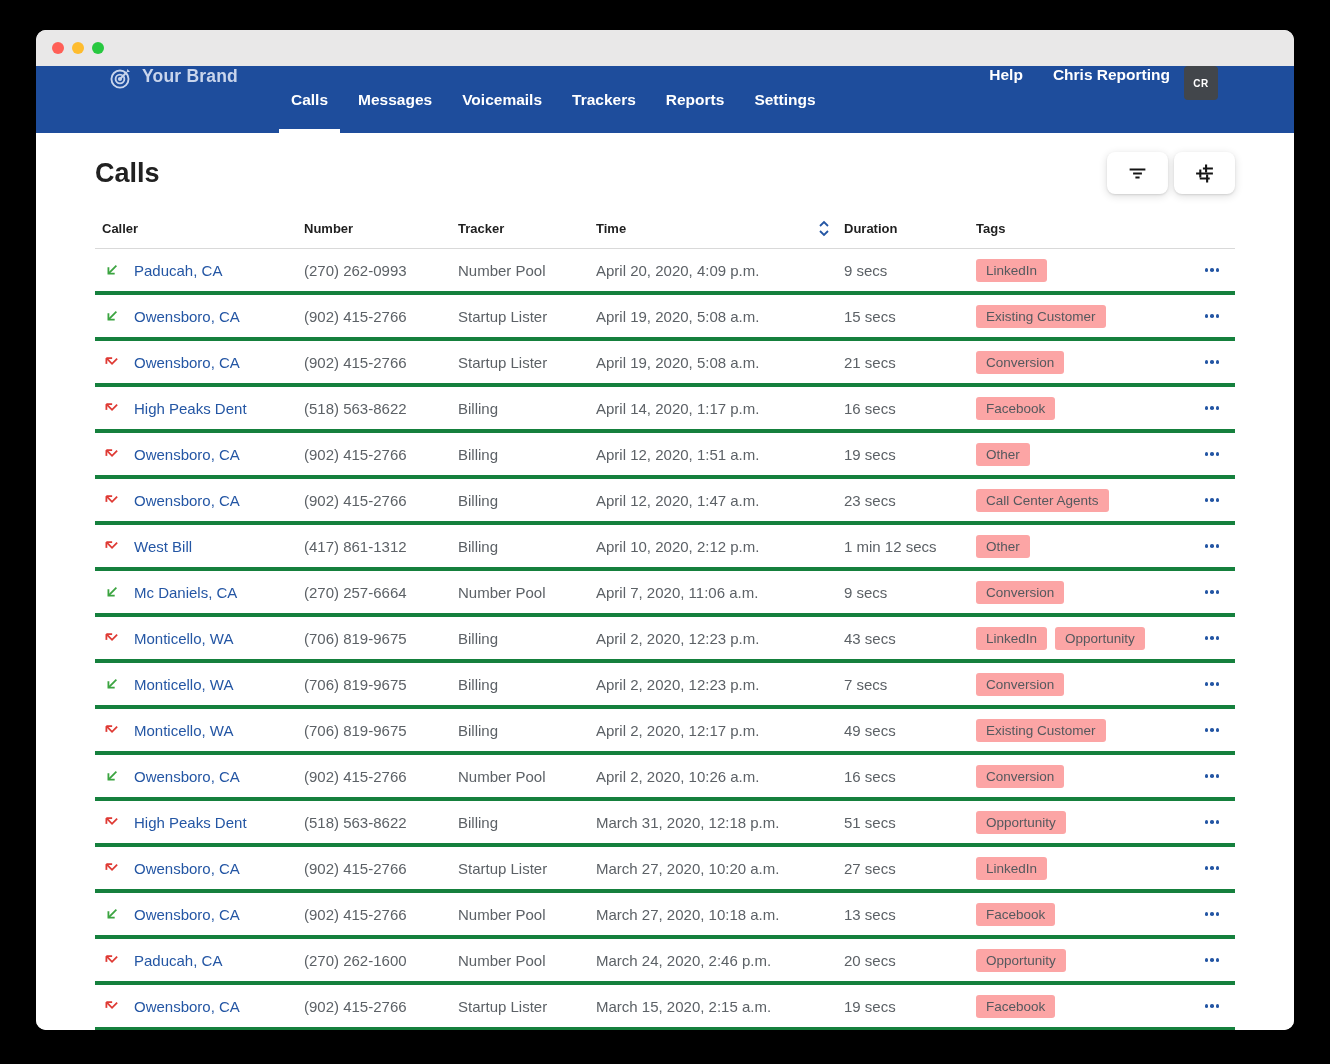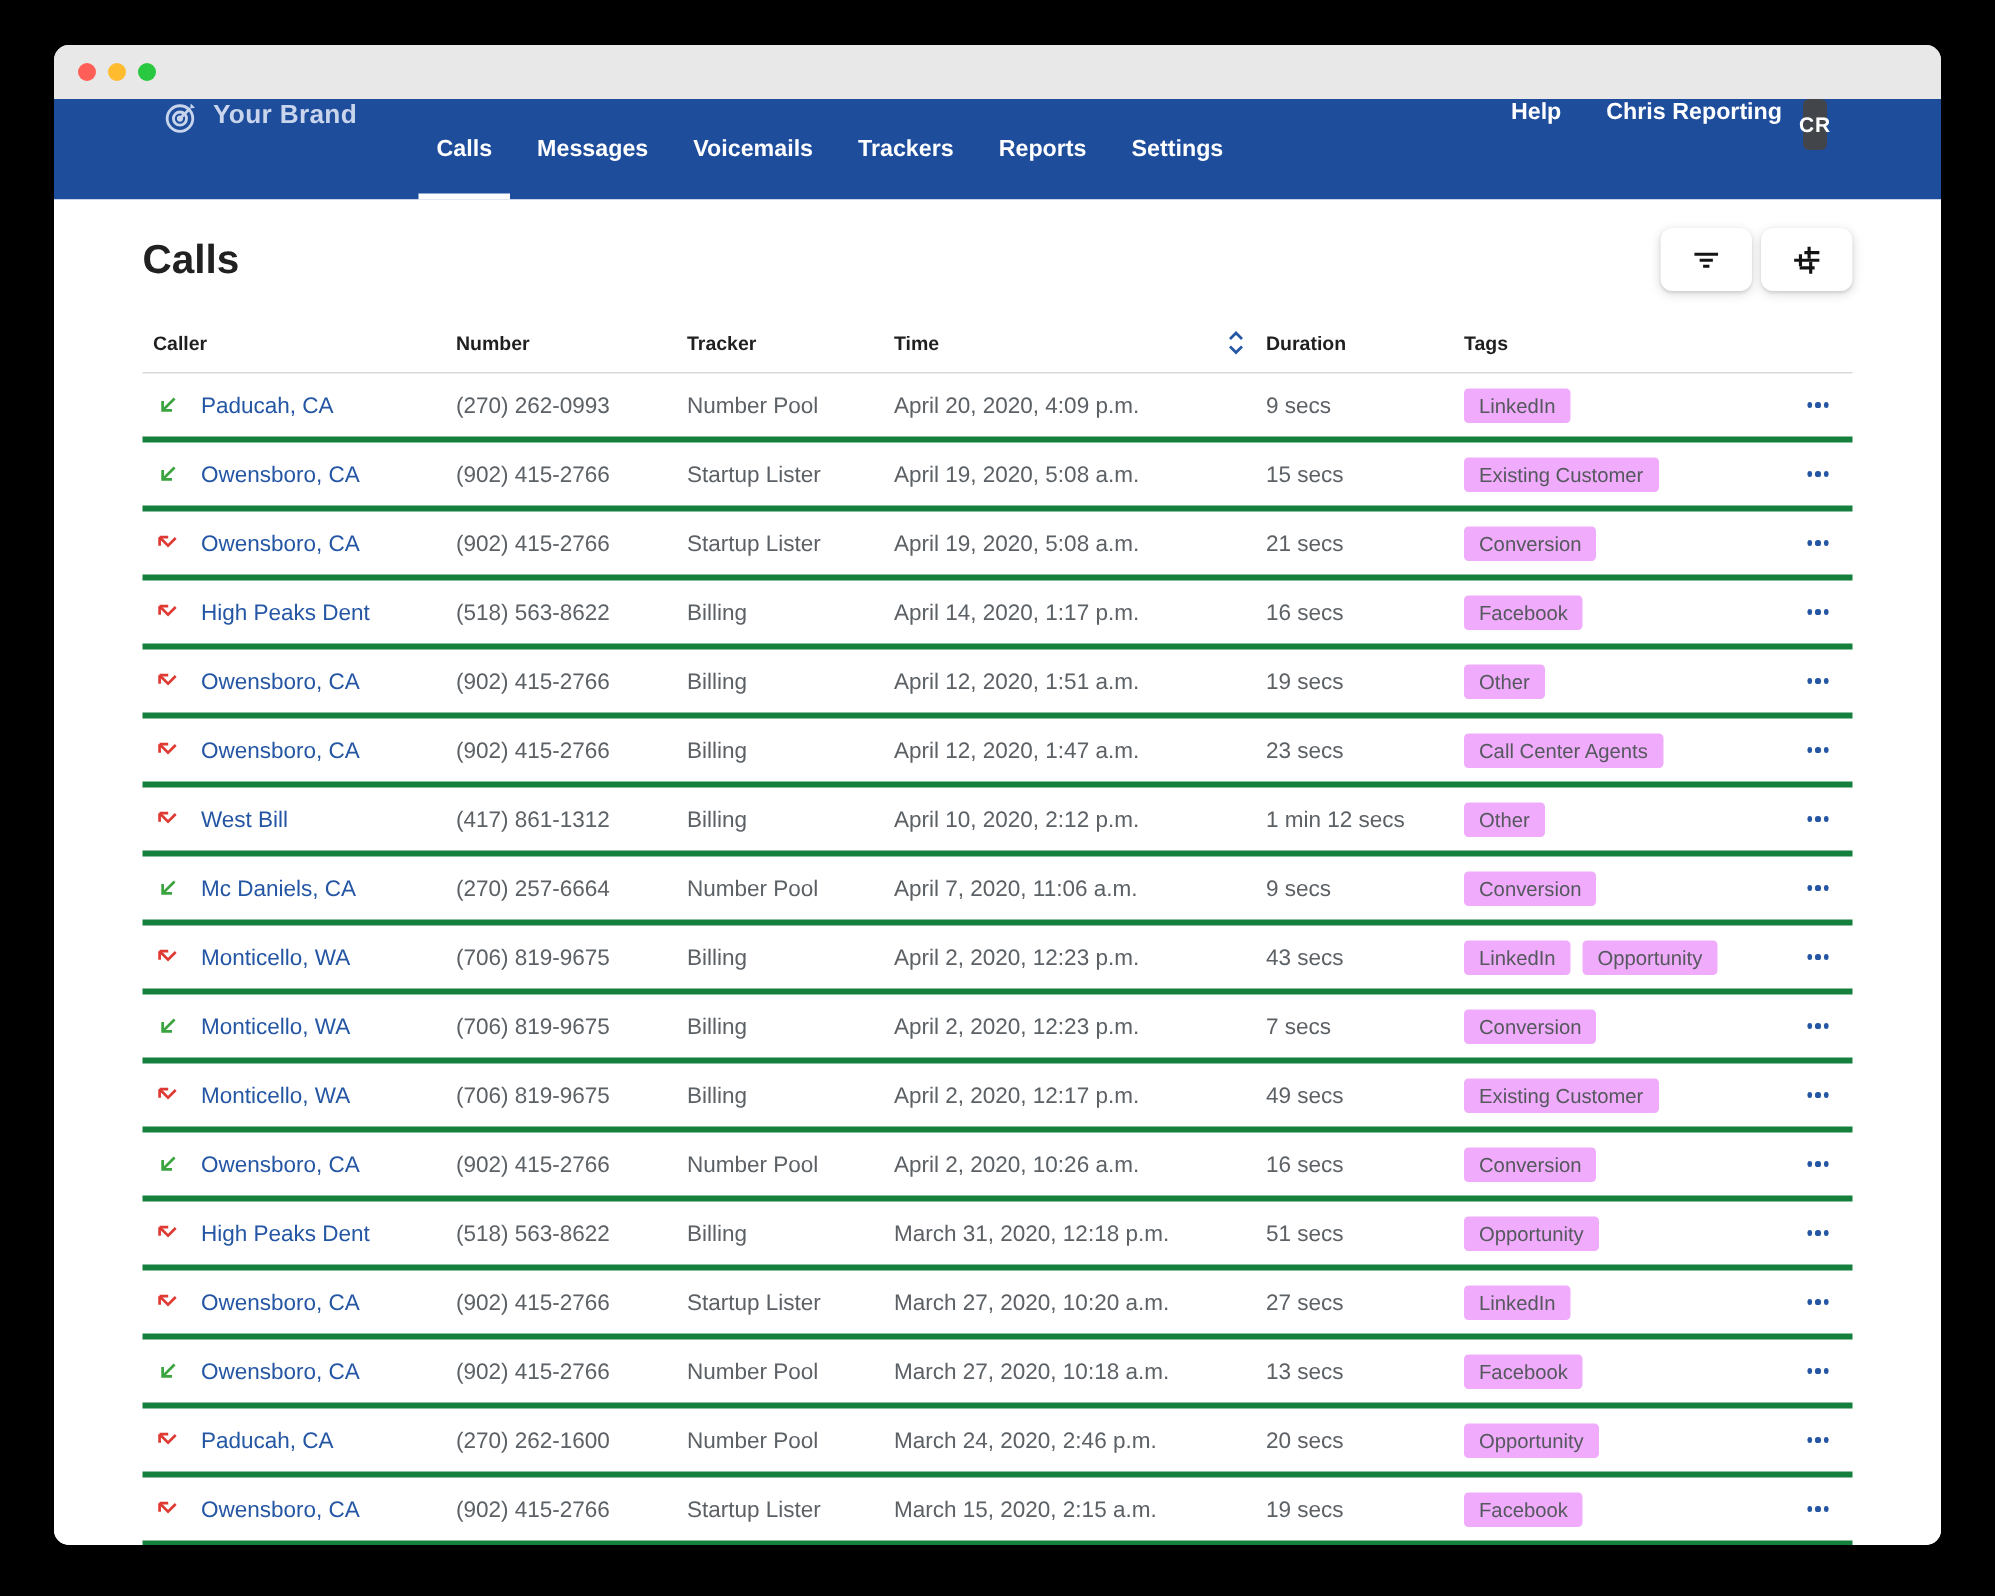--- a/index.html
+++ b/index.html
@@ -22,22 +22,22 @@
   
   .nav { height:67px; background:#1e4d9c; display:flex; align-items:stretch; padding:0 76px 0 72px; flex:none; color:#fff; }
   .brand { display:flex; align-items:flex-start; gap:9px; margin-right:38px; cursor:pointer; }
   .brand-name { color:#c9d5ec; font-size:17.5px; font-weight:700; letter-spacing:.2px; white-space:nowrap; }
   .tabs { display:flex; align-items:stretch; }
   .tab { position:relative; display:flex; align-items:center; padding:0 14px; margin:0 1px; font-size:15.5px; font-weight:700; color:#fff; cursor:pointer; white-space:nowrap; }
   .tab.active::after { content:""; position:absolute; left:2px; right:2px; bottom:0; height:4px; background:#fff; }
   .nav-spacer { flex:1; }
   .nav-right { display:flex; gap:30px; }
   .nav-link { font-size:15.5px; font-weight:700; color:#fff; cursor:pointer; white-space:nowrap; }
-  .avatar { width:16px; height:34px; margin-left:-16px; border-radius:4px; background:#42464b; color:#fff;
-            font-size:14px; font-weight:700; display:flex; align-items:center; justify-content:center; letter-spacing:.5px; cursor:pointer; }
+  .avatar { width:34px; height:34px; margin-left:-16px; border-radius:4px; background:#42464b; color:#fff;
+            font-size:10px; font-weight:700; display:flex; align-items:center; justify-content:center; letter-spacing:.5px; cursor:pointer; }
 
   
   .content { flex:1; background:#fff; padding:0 59px; overflow:hidden; }
   .content-header { display:flex; align-items:center; justify-content:space-between; margin-top:18px; height:44px; }
   .page-title { font-size:27px; font-weight:700; color:#212121; }
   .toolbar { display:flex; gap:6px; }
   .tool-btn { width:61px; height:42px; background:#fff; border:none; border-radius:8px; cursor:pointer;
               display:flex; align-items:center; justify-content:center;
               box-shadow:0 1px 2px rgba(0,0,0,.10), 0 2px 8px rgba(0,0,0,.14); }
 
@@ -48,21 +48,21 @@
   .th { font-size:13px; font-weight:700; color:#1f1f1f; padding-left:0; }
   .th.first { padding-left:7px; }
   .th-time { display:flex; align-items:center; cursor:pointer; }
   .sort-icon { margin-left:auto; margin-right:14px; display:flex; }
   .trow { height:46px; border-bottom:4px solid #15803d; }
   .cell { font-size:15px; color:#5c6166; white-space:nowrap; overflow:hidden; text-overflow:ellipsis; }
   .caller-cell { display:flex; align-items:center; padding-left:8px; gap:14px; }
   .dir-icon { display:flex; width:17px; height:17px; flex:none; }
   .caller-link { color:#2456a4; text-decoration:none; cursor:pointer; }
   .tags-cell { display:flex; gap:8px; overflow:visible; }
-  .tag { background:#f0abfc; color:#55595e; font-size:13.5px; padding:4px 10px; border-radius:3px; white-space:nowrap; }
+  .tag { background:#fca5a5; color:#55595e; font-size:13.5px; padding:4px 10px; border-radius:3px; white-space:nowrap; }
   .actions-cell { display:flex; justify-content:flex-end; padding-right:14px; }
   .dots-btn { background:none; border:none; cursor:pointer; display:flex; gap:2px; align-items:center; padding:6px 2px; }
   .dots-btn i { width:3.5px; height:3.5px; border-radius:50%; background:#2456a4; display:block; }
 </style>
 </head>
 <body>
 
 <div class="window">
 
   <div class="titlebar">

